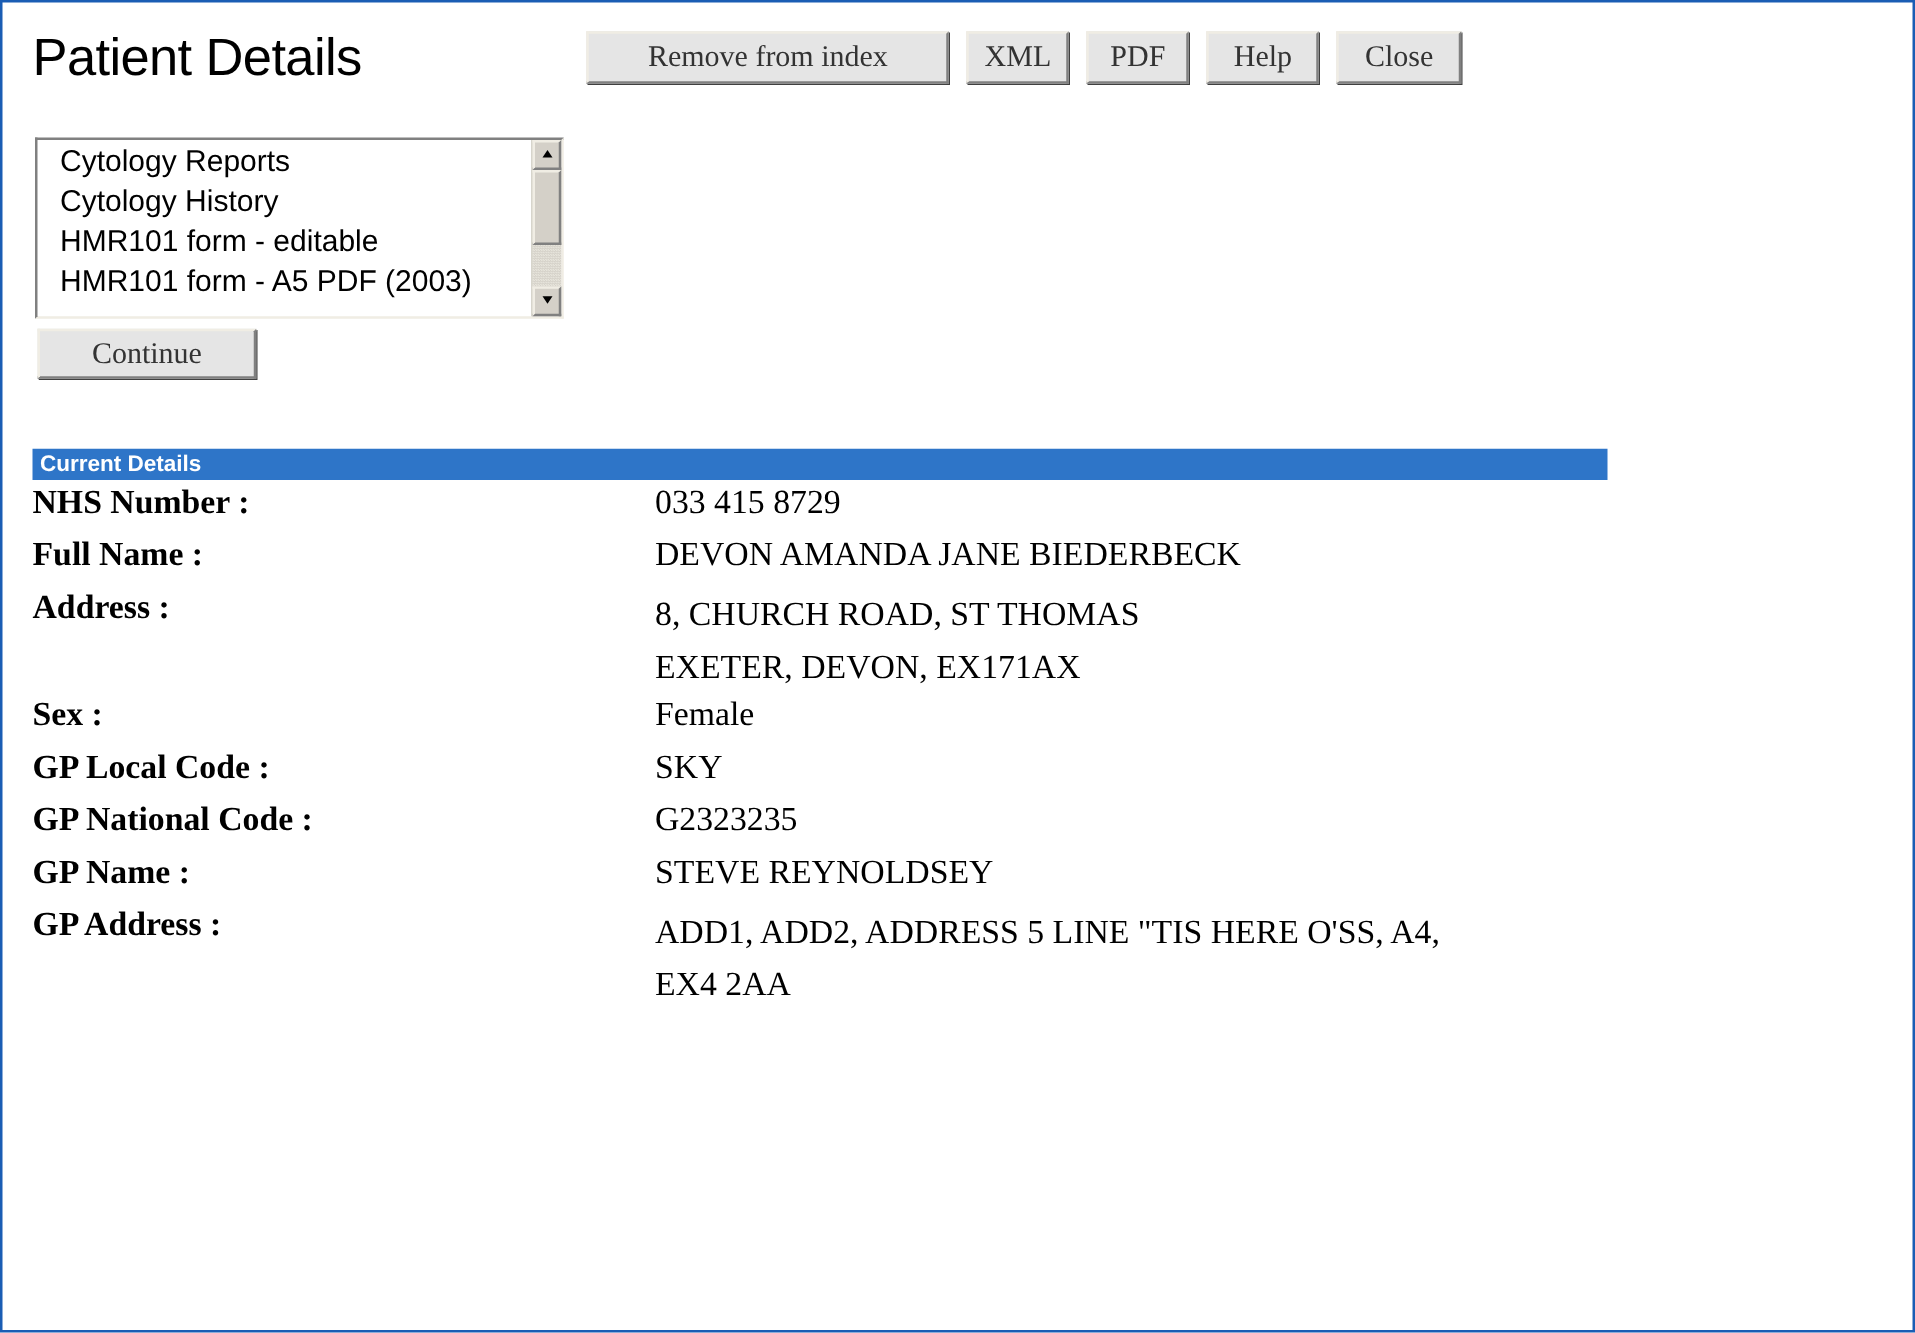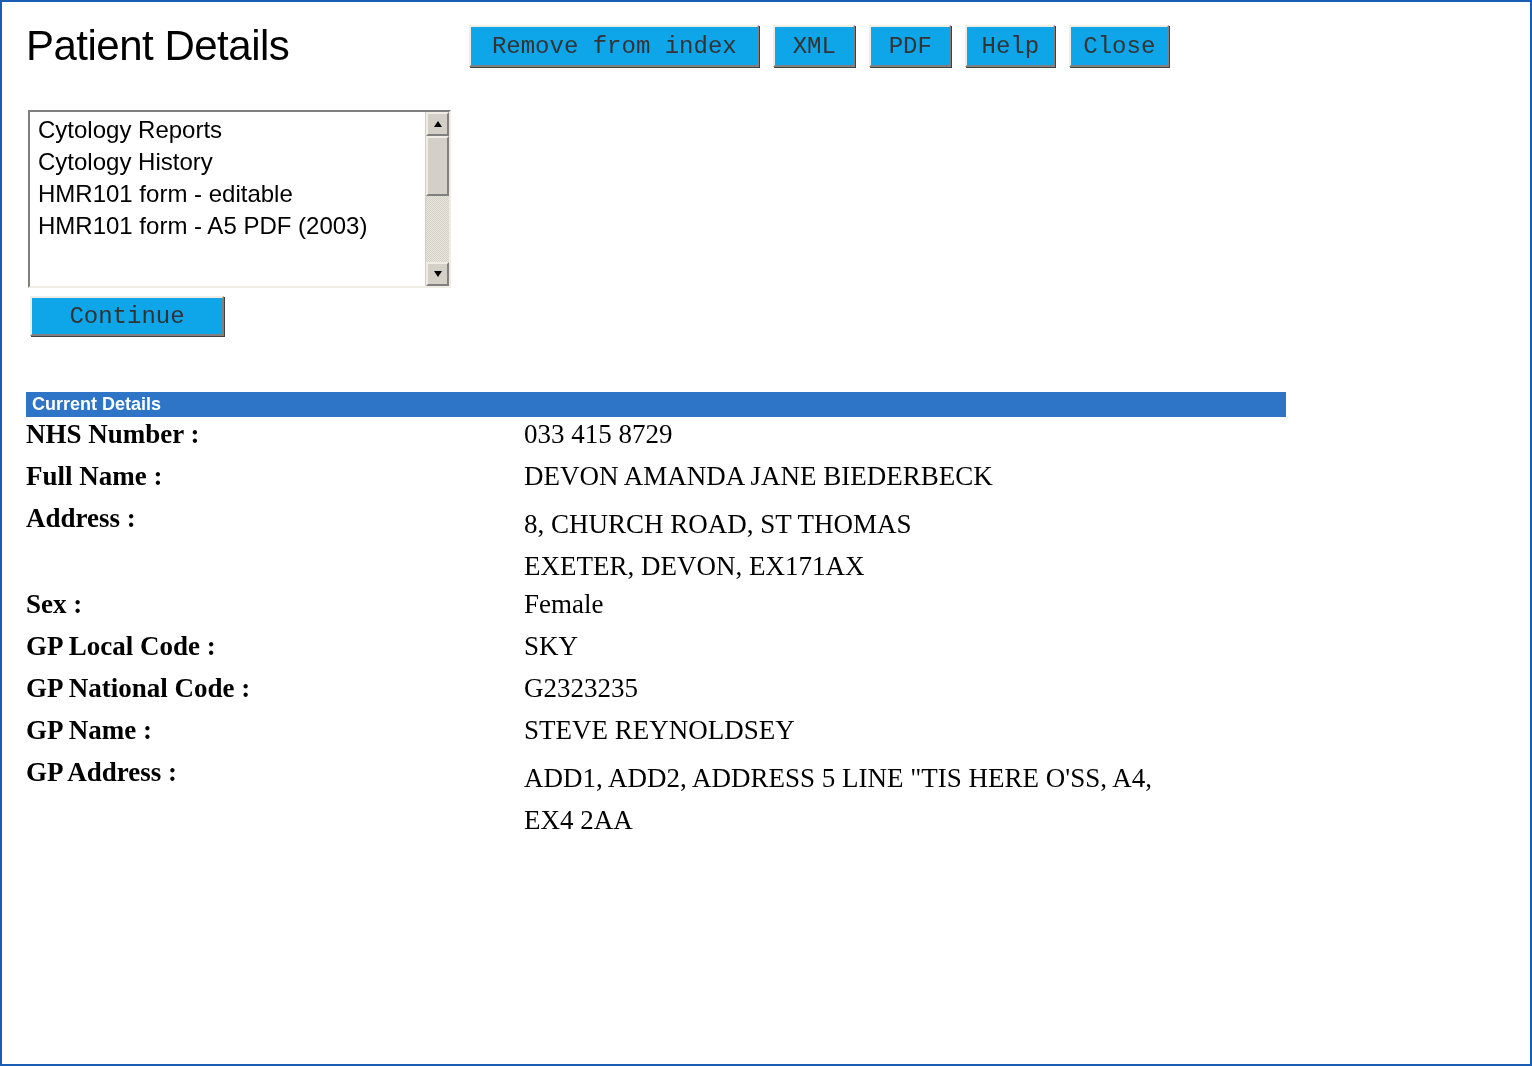--- a/index.html
+++ b/index.html
@@ -25,58 +25,58 @@
       font-size: 42px;
       font-weight: normal;
       margin-right: 180px;
       letter-spacing: -0.5px;
     }
     .toolbar {
       display: flex;
       gap: 14px;
     }
     .btn {
-      background: #0ea5e9;
+      background: #e5e5e5;
       border: 2px solid;
       border-color: #f0ede4 #808080 #808080 #f0ede4;
-      font-family: Liberation Mono, monospace;
+      font-family: Liberation Serif, serif;
       font-size: 24px;
       color: #333;
       cursor: pointer;
       height: 42px;
       display: inline-flex;
       align-items: center;
       justify-content: center;
       padding: 0 12px;
       box-shadow: 1px 1px 0 #404040;
     }
     .btn-remove { width: 290px; }
     .btn-xml { width: 82px; }
     .btn-pdf { width: 82px; }
     .btn-help { width: 90px; }
     .btn-close { width: 100px; }
     .btn-continue {
-      width: 194px;
+      width: 175px;
       height: 40px;
       font-size: 24px;
       margin-top: 8px;
       margin-left: 4px;
     }
     .listbox-wrap {
       display: inline-flex;
       border: 2px solid;
       border-color: #808080 #f0ede4 #f0ede4 #808080;
       background: #fff;
       margin-left: 2px;
     }
     .listbox {
       width: 395px;
-      height: 174px;
+      height: 141px;
       overflow: hidden;
-      padding: 2px 8px;
+      padding: 2px 18px;
     }
     .listbox-item {
       font-size: 24px;
       line-height: 32px;
       white-space: nowrap;
       cursor: pointer;
       color: #000;
     }
     .scrollbar {
       width: 24px;

